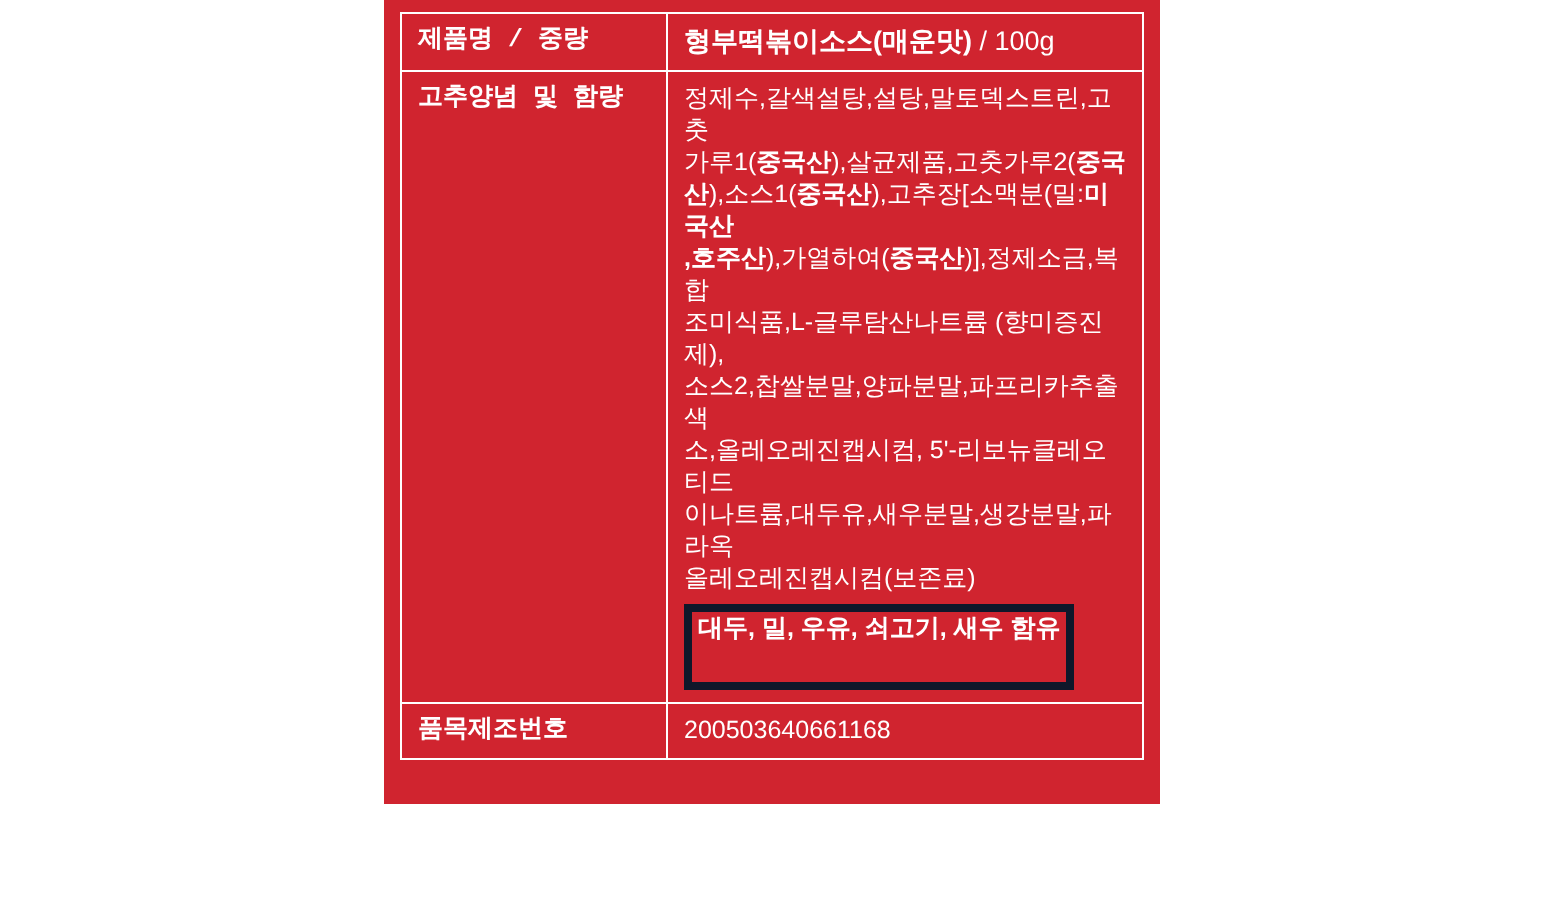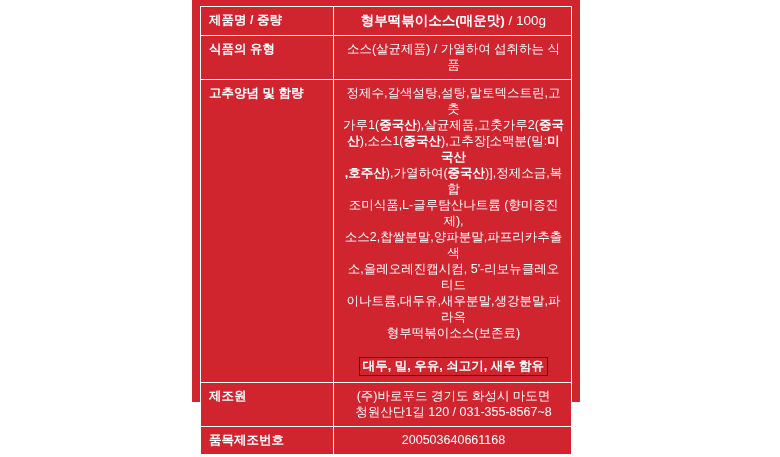--- a/index.html
+++ b/index.html
@@ -41,76 +41,65 @@
     vertical-align: top;
     padding: 5px 6px 6px 8px;
     line-height: 1.28;
     font-size: 12.5px;
   }
   td.head {
     width: 118px;
     font-weight: bold;
     font-size: 12.5px;
     white-space: nowrap;
+    font-family: Liberation Mono, monospace;
   }
   td.val {
     font-size: 12.5px;
-    text-align: center;
   }
   .row-product td { padding-top: 7px; padding-bottom: 7px; }
   .row-product .val { font-size: 13.5px; }
   .b { font-weight: bold; }
   .boxed {
     display: inline-block;
-    border: 1px solid #0f172a;
-    padding: 0px 3px 0 3px;
+    border: 4px solid #0f172a;
+    padding: 0px 3px 18px 3px;
     font-weight: bold;
-    margin-top: 14px;
+    margin-top: 3px;
     line-height: 1.3;
   }
   .ing-line { display: block; }
   .allergen-wrap { margin-top: 2px; }
 </style>
 </head>
 <body>
 
 <div class="page">
   <div class="label-panel">
     <table class="nutrition">
       <tbody>
         <tr class="row-product">
           <td class="head">제품명 / 중량</td>
           <td class="val"><span class="b">형부떡볶이소스(매운맛)</span><span> / 100g</span></td>
         </tr>
         <tr>
-          <td class="head">식품의 유형</td>
-          <td class="val">소스(살균제품) / 가열하여 섭취하는 식품</td>
-        </tr>
-        <tr>
           <td class="head">고추양념 및 함량</td>
           <td class="val">
             <div id="ingredients-body">
                 <span class="ing-line"><span>정제수,갈색설탕,설탕,말토덱스트린,고춧</span></span>
                 <span class="ing-line"><span>가루1(</span><span class="b">중국산</span><span>),살균제품,고춧가루2(</span><span class="b">중국</span></span>
                 <span class="ing-line"><span class="b">산</span><span>),소스1(</span><span class="b">중국산</span><span>),고추장[소맥분(밀:</span><span class="b">미국산</span></span>
                 <span class="ing-line"><span class="b">,호주산</span><span>),가열하여(</span><span class="b">중국산</span><span>)],정제소금,복합</span></span>
                 <span class="ing-line"><span>조미식품,L-글루탐산나트륨 (향미증진제),</span></span>
                 <span class="ing-line"><span>소스2,찹쌀분말,양파분말,파프리카추출색</span></span>
                 <span class="ing-line"><span>소,올레오레진캡시컴, 5'-리보뉴클레오티드</span></span>
                 <span class="ing-line"><span>이나트륨,대두유,새우분말,생강분말,파라옥</span></span>
-                <span class="ing-line"><span>형부떡볶이소스(보존료)</span></span>
+                <span class="ing-line"><span>올레오레진캡시컴(보존료)</span></span>
               </div>
             <div class="allergen-wrap"><span class="boxed">대두, 밀, 우유, 쇠고기, 새우 함유</span></div>
-          </td>
-        </tr>
-        <tr>
-          <td class="head">제조원</td>
-          <td class="val">
-            <span class="ing-line">(주)바로푸드 경기도 화성시 마도면</span>
-            <span class="ing-line">청원산단1길 120 / 031-355-8567~8</span>
           </td>
         </tr>
         <tr>
           <td class="head">품목제조번호</td>
           <td class="val">200503640661168</td>
         </tr>
 
       </tbody>
     </table>
   </div>

